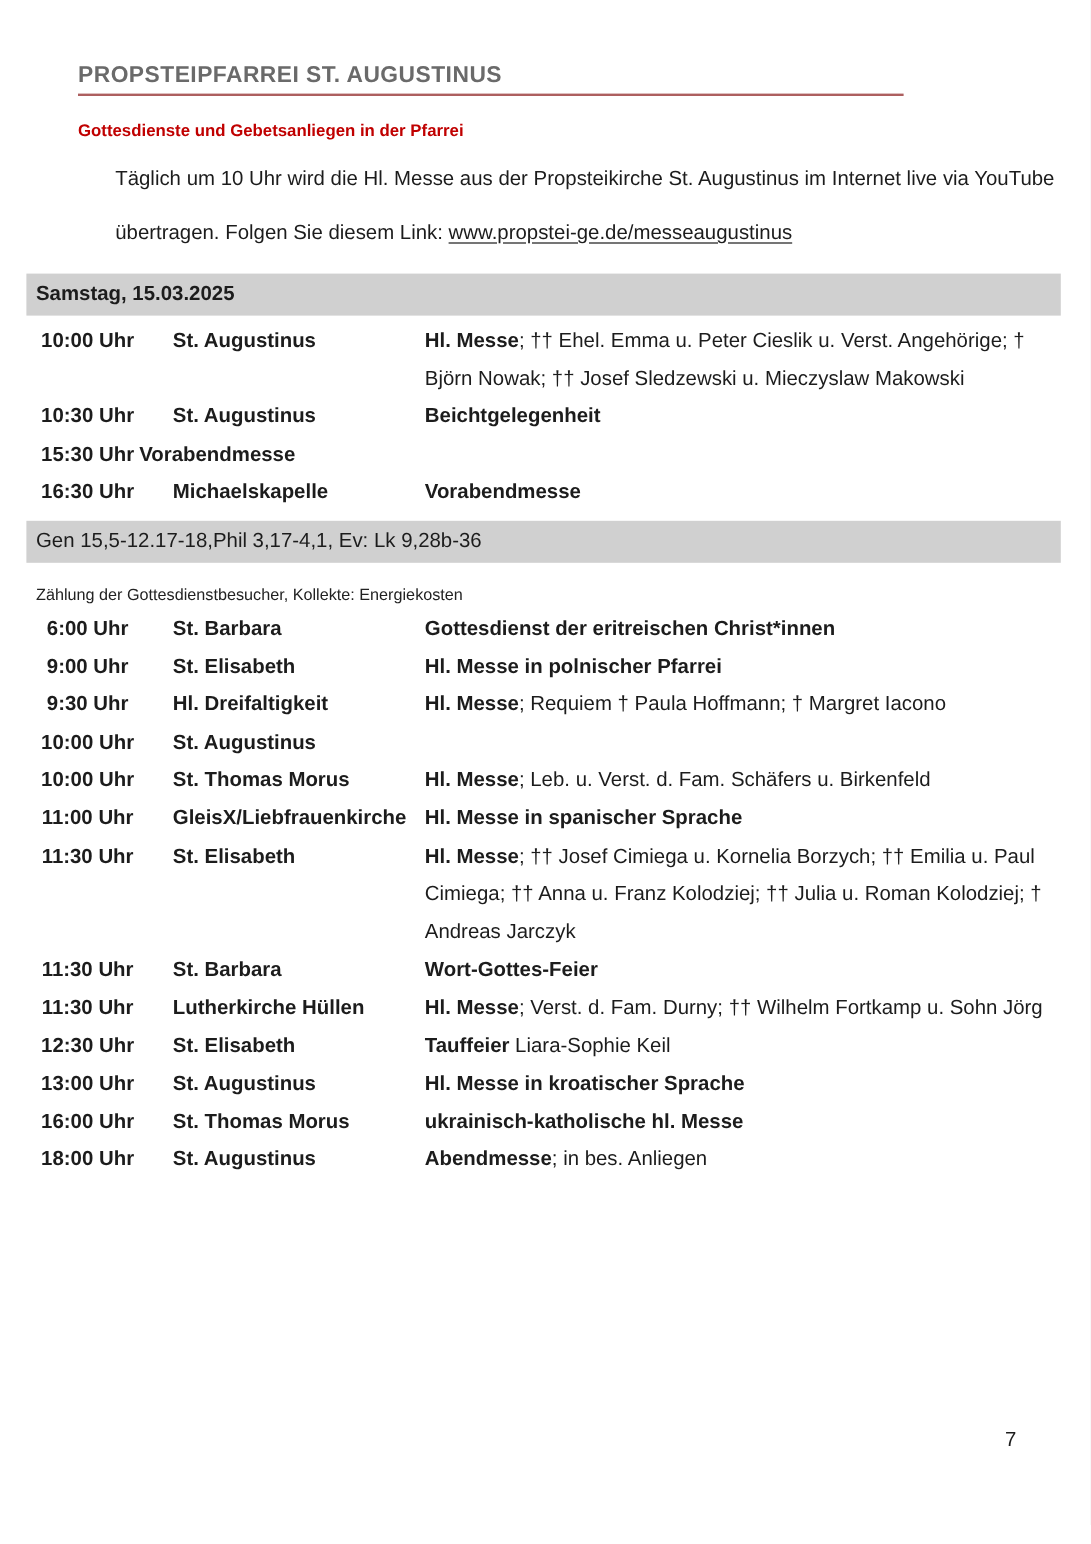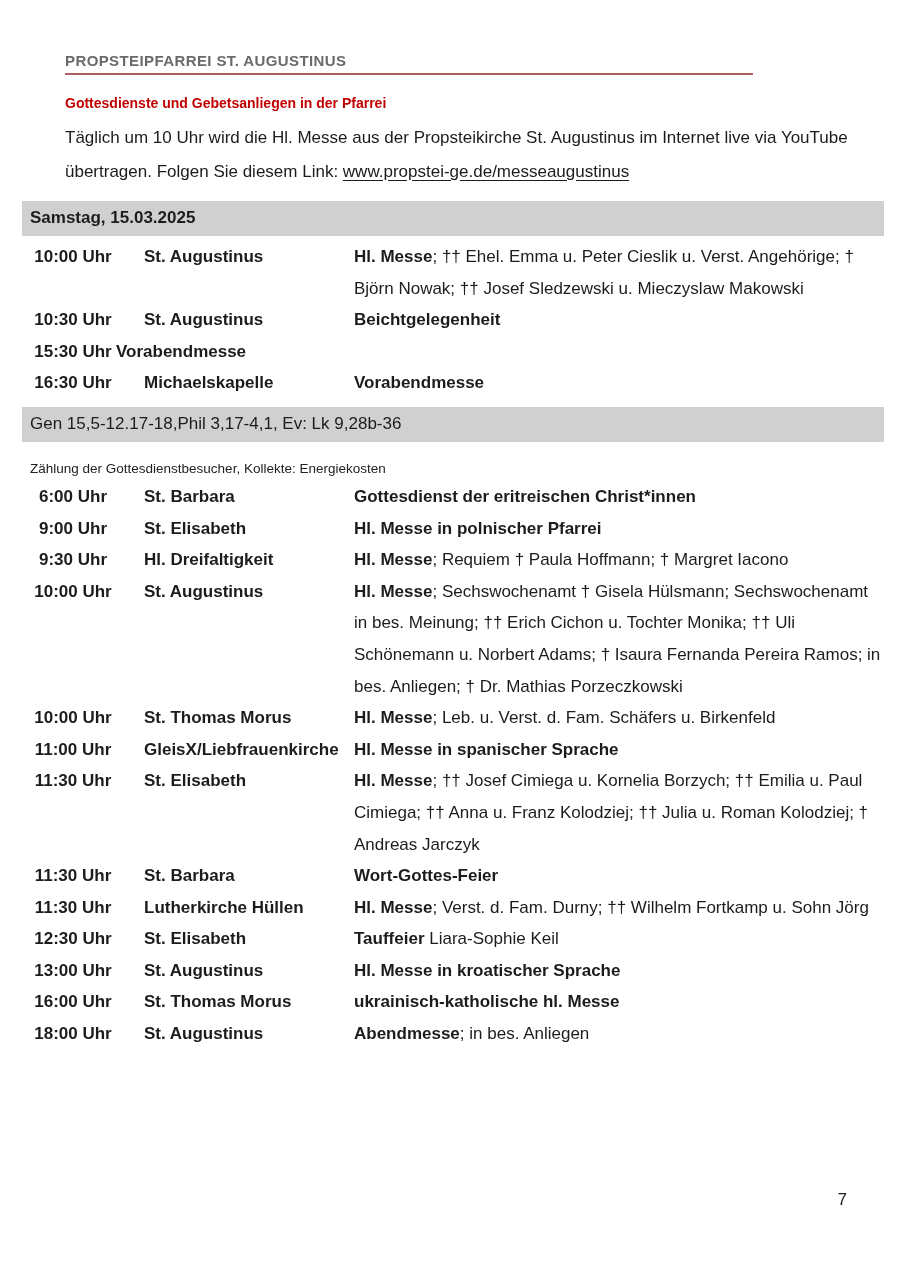--- a/index.html
+++ b/index.html
@@ -16,37 +16,37 @@
     position:relative;
     width:909px;height:1287px;
     background:#ffffff;
     overflow:hidden;
     color:var(--text);
     font-size:17px;
   }
   .kicker{
     margin:52px 156px 0 65px;
     width:688px;
-    font-size:15px;
+    font-size:19px;
     font-weight:bold;
     letter-spacing:.4px;
     color:var(--kicker-gray);
     padding-bottom:4px;
     border-bottom:2px solid var(--rule-red);
   }
   .title{
     margin:20px 65px 0 65px;
     font-size:14px;
     font-weight:bold;
     color:var(--accent-red);
   }
   .intro{
-    margin:10px 60px 0 65px;
+    margin:10px 60px 0 96px;
     width:790px;
-    line-height:34px;
+    line-height:45px;
   }
   .intro a{
     color:inherit;
     text-decoration:underline;
     text-underline-offset:3px;
   }
   .sections{margin-top:12px;}
   .section{margin-bottom:6px;}
   .band{
     margin:8px 25px 0 22px;
@@ -157,21 +157,20 @@
 
   <div class="row">
     <div class="col-time">9:30 Uhr</div>
     <div class="col-loc">Hl. Dreifaltigkeit</div>
     <div class="col-desc"><b>Hl. Messe</b><span>; Requiem † Paula Hoffmann; † Margret Iacono</span></div>
   </div>
 
   <div class="row">
     <div class="col-time">10:00 Uhr</div>
     <div class="col-loc">St. Augustinus</div>
-    <div class="col-desc"><b>Hl. Messe</b><span>; Sechswochenamt † Gisela Hülsmann; Sechswochenamt in bes. Meinung; †† Erich Cichon u. Tochter Monika; †† Uli Schönemann u. Norbert Adams; † Isaura Fernanda Pereira Ramos; in bes. Anliegen; † Dr. Mathias Porzeczkowski</span></div>
   </div>
 
   <div class="row">
     <div class="col-time">10:00 Uhr</div>
     <div class="col-loc">St. Thomas Morus</div>
     <div class="col-desc"><b>Hl. Messe</b><span>; Leb. u. Verst. d. Fam. Schäfers u. Birkenfeld</span></div>
   </div>
 
   <div class="row">
     <div class="col-time">11:00 Uhr</div>

